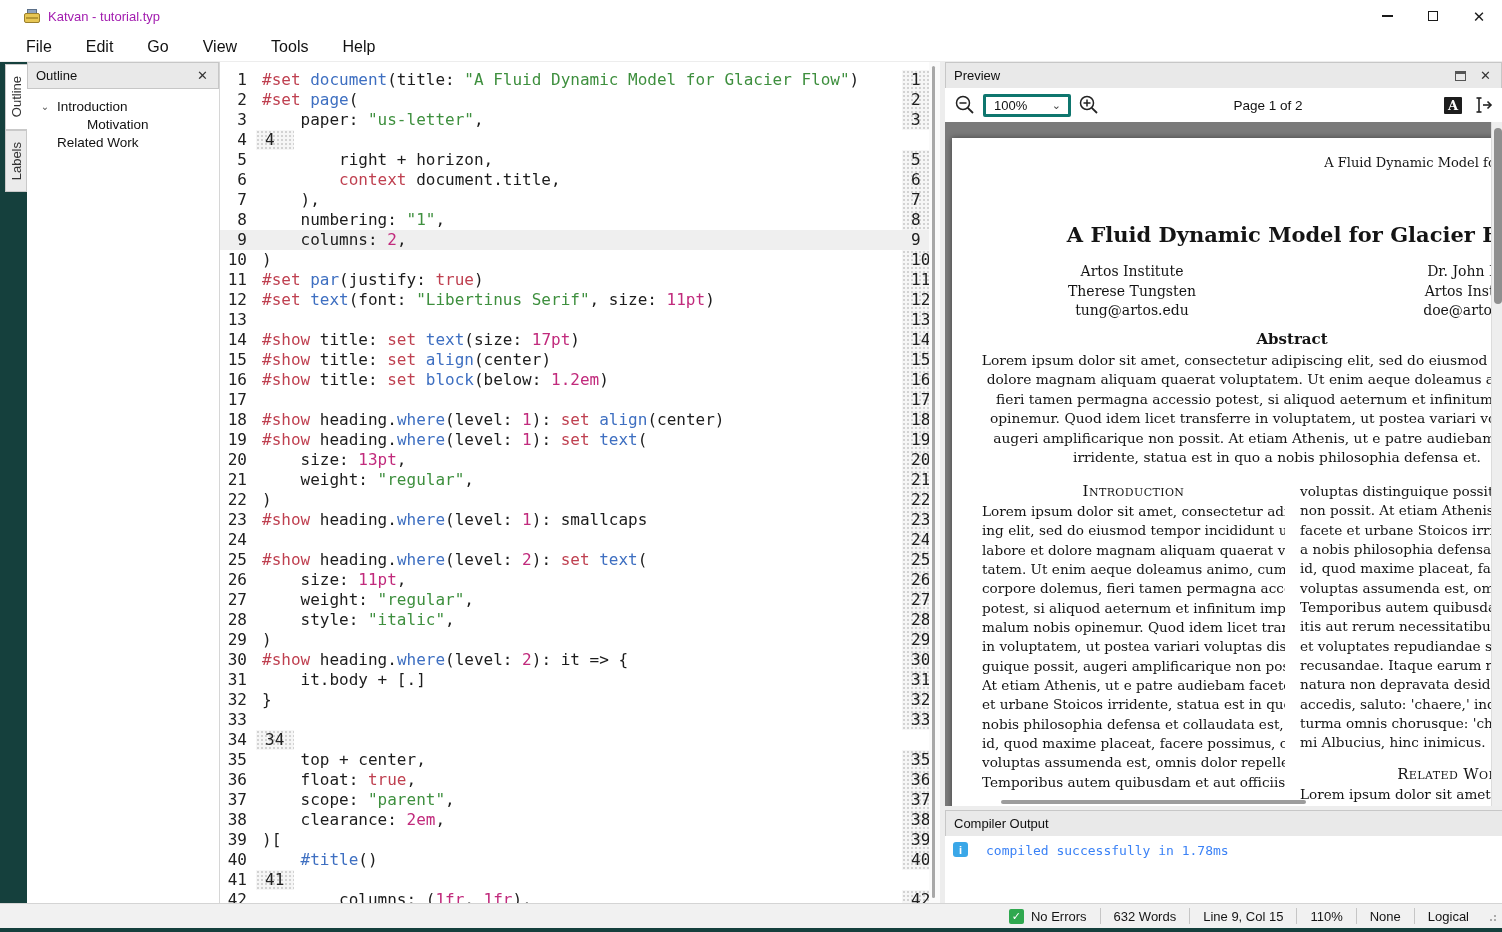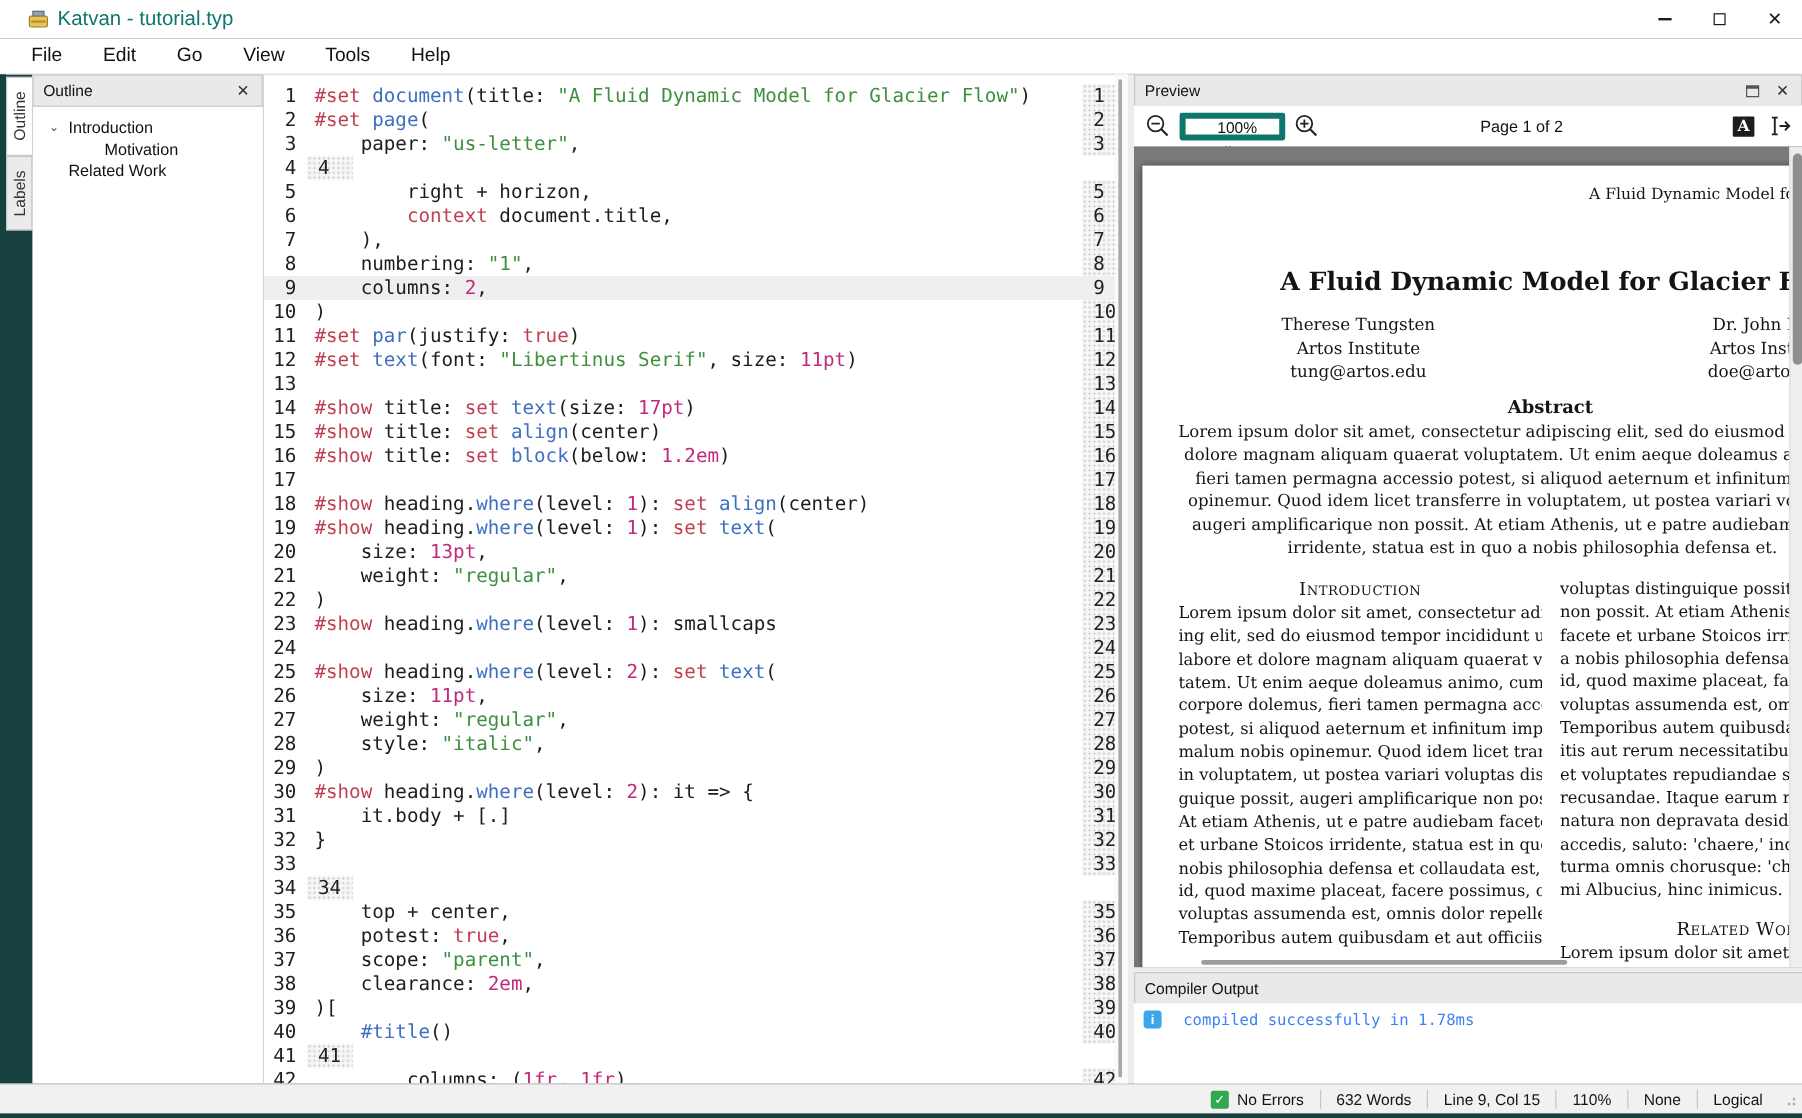--- a/index.html
+++ b/index.html
@@ -10,21 +10,21 @@
     -webkit-font-smoothing:antialiased;
   }
   .abs { position:absolute; }
 
   
   .titlebar { left:0; top:0; width:1502px; height:32px; background:#ffffff; display:flex; align-items:center; }
   .app-icon { width:16px; height:14px; margin-left:24px; position:relative; }
   .app-icon .ai-top { position:absolute; left:3px; top:0; width:10px; height:5px; background:#8fa3bd; border:1px solid #5c7089; }
   .app-icon .ai-body { position:absolute; left:0; top:4px; width:16px; height:10px; background:#e7c654; border:1px solid #9a7f2c; border-radius:2px; }
   .app-icon .ai-line { position:absolute; left:2px; top:8px; width:12px; height:2px; background:#b59732; }
-  .title-text { margin-left:8px; font-size:17px; color:#0f766e; }
+  .title-text { margin-left:8px; font-size:13px; color:#a21caf; }
   .win-controls { margin-left:auto; display:flex; height:32px; }
   .win-btn { width:46px; height:32px; display:flex; align-items:center; justify-content:center; }
   .glyph-min { width:11px; height:1.4px; background:#1a1a1a; }
   .glyph-max { width:10px; height:10px; border:1.4px solid #1a1a1a; }
   .glyph-close { font-size:15px; color:#1a1a1a; line-height:1; }
 
   
   .menubar { left:0; top:32px; width:1502px; height:30px; background:#ffffff; display:flex; align-items:center; padding-left:9px; border-bottom:1px solid #ededed; }
   .menu-item { padding:0 17px; font-size:16px; color:#111; height:24px; display:flex; align-items:center; }
 
@@ -59,21 +59,21 @@
   .tk-s { color:var(--c-string); }  .tk-n { color:var(--c-number); }
   .tk-p { color:var(--c-text); }
   .ed-vscroll { left:929px; top:62px; width:11px; height:841px; background:#fafafa; }
   .ed-vscroll .handle { position:absolute; left:3px; top:4px; width:3px; height:832px; background:#a7a7a7; border-radius:2px; }
   .splitter-v { left:940px; top:62px; width:5px; height:841px; background:#ededed; }
 
   
   .preview-panel { left:945px; top:62px; width:557px; height:744px; background:#ffffff; }
   .pv-toolbar { position:absolute; left:0; top:26px; width:557px; height:34px; background:#ffffff; display:flex; align-items:center; padding:0 8px; }
   .mag-icon { width:24px; height:24px; display:flex; align-items:center; justify-content:center; }
-  .combo { width:88px; height:23px; border:5px solid #0f766e; border-radius:2px; background:#fff; display:flex; align-items:center; margin:0 6px;flex-direction:column; }
+  .combo { width:88px; height:23px; border:3px solid #0f766e; border-radius:2px; background:#fff; display:flex; align-items:center; margin:0 6px; }
   .combo .combo-text { font-size:13px; padding-left:8px; flex:1; color:#111; }
   .combo .combo-arrow { font-size:11px; color:#444; padding-right:7px; }
   .page-indicator { position:absolute; left:58%; transform:translateX(-50%); font-size:13.5px; color:#111; }
   .pv-right-icons { margin-left:auto; display:flex; align-items:center; gap:12px; }
   .invert-icon { width:18px; height:17px; background:#1d1d1d; color:#fff; font-family:"DejaVu Serif",serif; font-weight:bold; font-size:13px; display:flex; align-items:center; justify-content:center; border-radius:1px; }
   .pv-content { position:absolute; left:0; top:60px; width:557px; height:684px; background:#7a7a7a; overflow:hidden; }
   .page { position:absolute; left:7px; top:16px; width:700px; height:980px; background:#ffffff; box-shadow:0 0 6px rgba(0,0,0,.45); font-family:"DejaVu Serif", serif; color:#141414; }
   .run-header { position:absolute; top:17px; right:62px; font-size:13px; white-space:nowrap; }
   .doc-title { position:absolute; top:84px; left:0; width:700px; text-align:center; font-size:21px; font-weight:bold; white-space:nowrap; }
   .authors { position:absolute; top:124px; left:30px; width:640px; display:flex; }
@@ -204,21 +204,21 @@
     <div class="ed-row"><div class="ed-num">26</div><div class="ed-code"><span class="tk-p">    size: </span><span class="tk-n">11pt</span><span class="tk-p">,</span></div><div class="ed-num-r">26</div></div>
     <div class="ed-row"><div class="ed-num">27</div><div class="ed-code"><span class="tk-p">    weight: </span><span class="tk-s">"regular"</span><span class="tk-p">,</span></div><div class="ed-num-r">27</div></div>
     <div class="ed-row"><div class="ed-num">28</div><div class="ed-code"><span class="tk-p">    style: </span><span class="tk-s">"italic"</span><span class="tk-p">,</span></div><div class="ed-num-r">28</div></div>
     <div class="ed-row"><div class="ed-num">29</div><div class="ed-code"><span class="tk-p">)</span></div><div class="ed-num-r">29</div></div>
     <div class="ed-row"><div class="ed-num">30</div><div class="ed-code"><span class="tk-k">#show</span><span class="tk-p"> heading.</span><span class="tk-f">where</span><span class="tk-p">(level: </span><span class="tk-n">2</span><span class="tk-p">): it =&gt; {</span></div><div class="ed-num-r">30</div></div>
     <div class="ed-row"><div class="ed-num">31</div><div class="ed-code"><span class="tk-p">    it.body + [.]</span></div><div class="ed-num-r">31</div></div>
     <div class="ed-row"><div class="ed-num">32</div><div class="ed-code"><span class="tk-p">}</span></div><div class="ed-num-r">32</div></div>
     <div class="ed-row"><div class="ed-num">33</div><div class="ed-code"></div><div class="ed-num-r">33</div></div>
     <div class="ed-row"><div class="ed-num">34</div><div class="ed-num-r">34</div></div>
     <div class="ed-row"><div class="ed-num">35</div><div class="ed-code"><span class="tk-p">    top + center,</span></div><div class="ed-num-r">35</div></div>
-    <div class="ed-row"><div class="ed-num">36</div><div class="ed-code"><span class="tk-p">    potest: </span><span class="tk-k">true</span><span class="tk-p">,</span></div><div class="ed-num-r">36</div></div>
+    <div class="ed-row"><div class="ed-num">36</div><div class="ed-code"><span class="tk-p">    float: </span><span class="tk-k">true</span><span class="tk-p">,</span></div><div class="ed-num-r">36</div></div>
     <div class="ed-row"><div class="ed-num">37</div><div class="ed-code"><span class="tk-p">    scope: </span><span class="tk-s">"parent"</span><span class="tk-p">,</span></div><div class="ed-num-r">37</div></div>
     <div class="ed-row"><div class="ed-num">38</div><div class="ed-code"><span class="tk-p">    clearance: </span><span class="tk-n">2em</span><span class="tk-p">,</span></div><div class="ed-num-r">38</div></div>
     <div class="ed-row"><div class="ed-num">39</div><div class="ed-code"><span class="tk-p">)[</span></div><div class="ed-num-r">39</div></div>
     <div class="ed-row"><div class="ed-num">40</div><div class="ed-code"><span class="tk-p">    </span><span class="tk-f">#title</span><span class="tk-p">()</span></div><div class="ed-num-r">40</div></div>
     <div class="ed-row"><div class="ed-num">41</div><div class="ed-num-r">41</div></div>
     <div class="ed-row"><div class="ed-num">42</div><div class="ed-code"><span class="tk-p">        columns: (</span><span class="tk-n">1fr</span><span class="tk-p">, </span><span class="tk-n">1fr</span><span class="tk-p">),</span></div><div class="ed-num-r">42</div></div>
   </div>
 <div class="abs ed-vscroll">
     <div class="handle"></div>
   </div>
@@ -262,22 +262,22 @@
         <path d="M13.5 5.5 L17 9 L13.5 12.5" fill="none" stroke="#222" stroke-width="1.6"></path>
       </svg>
     </span>
   </div>
   <div class="pv-content">
     <div class="page">
       <div class="run-header">A Fluid Dynamic Model for Glacier Flow</div>
       <div class="doc-title">A Fluid Dynamic Model for Glacier Flow</div>
       <div class="authors" id="authors">
           <div class="author-col">
+            <div>Artos Institute</div>
             <div>Therese Tungsten</div>
-            <div>Artos Institute</div>
             <div>tung@artos.edu</div>
           </div>
           <div class="author-col">
             <div>Dr. John Doe</div>
             <div>Artos Institut</div>
             <div>doe@artos.ed</div>
           </div>
         </div>
       <div class="abstract-h">Abstract</div>
       <div class="abstract" id="abstract">

